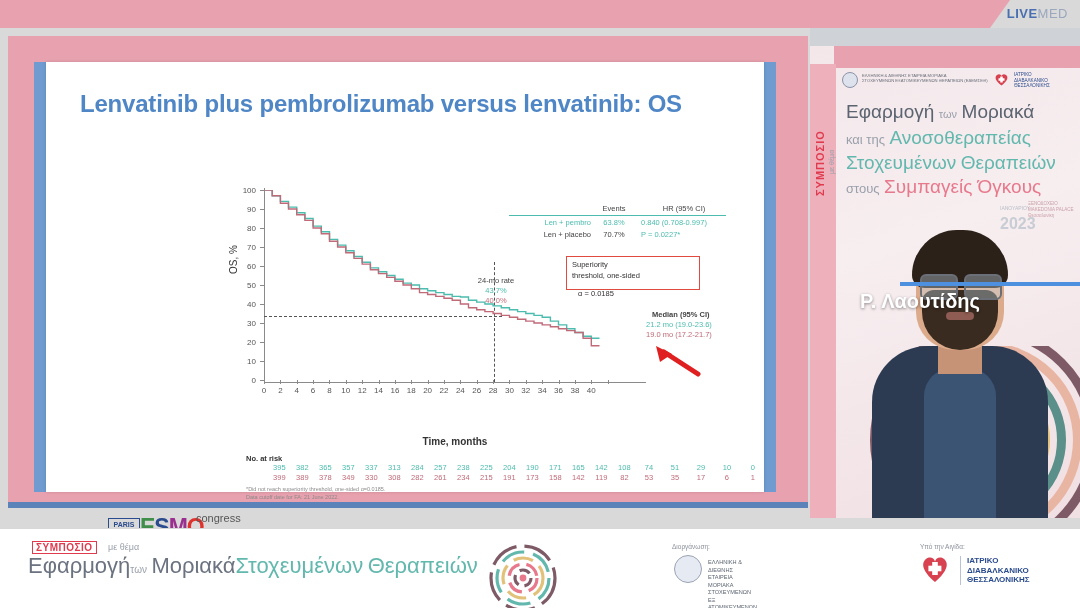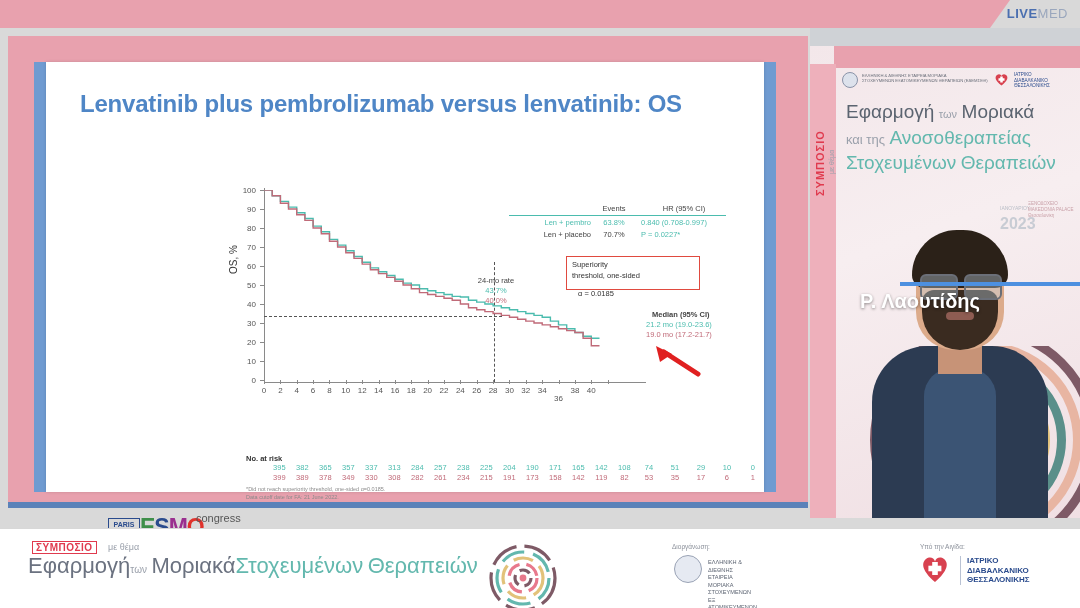--- a/index.html
+++ b/index.html
@@ -447,26 +447,27 @@
           <div class="xlab" style="left: 348.909px; top: 324px;">16</div>
           <div class="xlab" style="left: 365.273px; top: 324px;">18</div>
           <div class="xlab" style="left: 381.636px; top: 324px;">20</div>
           <div class="xlab" style="left: 398px; top: 324px;">22</div>
           <div class="xlab" style="left: 414.364px; top: 324px;">24</div>
           <div class="xlab" style="left: 430.727px; top: 324px;">26</div>
           <div class="xlab" style="left: 447.091px; top: 324px;">28</div>
           <div class="xlab" style="left: 463.455px; top: 324px;">30</div>
           <div class="xlab" style="left: 479.818px; top: 324px;">32</div>
           <div class="xlab" style="left: 496.182px; top: 324px;">34</div>
-          <div class="xlab" style="left: 512.545px; top: 332px;">36</div>
+          <div class="xlab" style="left: 512.545px; top: 324px;">36</div>
           <div class="xlab" style="left: 528.909px; top: 324px;">38</div>
           <div class="xlab" style="left: 545.273px; top: 324px;">40</div>
         </div>
 
       <div class="y-axis-title">OS, %</div>
+      <div class="x-axis-title">Time, months</div>
 
       <div class="hline50"></div>
       <div class="vline24"></div>
 
       <svg class="plot" viewBox="0 0 360 190" preserveAspectRatio="none">
         <polyline id="curve-0" fill="none" stroke="#4bbcae" stroke-width="1.4" points="0.0,0.0 8.2,0.0 8.2,5.7 16.4,5.7 16.4,11.4 24.5,11.4 24.5,17.1 32.7,17.1 32.7,22.8 40.9,22.8 40.9,28.5 49.1,28.5 49.1,36.1 57.3,36.1 57.3,41.8 65.5,41.8 65.5,49.4 73.6,49.4 73.6,55.1 81.8,55.1 81.8,60.8 90.0,60.8 90.0,66.5 98.2,66.5 98.2,72.2 106.4,72.2 106.4,77.9 114.5,77.9 114.5,81.7 122.7,81.7 122.7,85.5 130.9,85.5 130.9,89.3 139.1,89.3 139.1,93.1 147.3,93.1 147.3,95.0 155.5,95.0 155.5,98.8 163.6,98.8 163.6,100.7 171.8,100.7 171.8,102.6 180.0,102.6 180.0,104.5 188.2,104.5 188.2,106.4 196.4,106.4 196.4,107.0 204.5,107.0 204.5,110.2 212.7,110.2 212.7,112.1 220.9,112.1 220.9,114.0 229.1,114.0 229.1,115.9 237.3,115.9 237.3,117.8 245.5,117.8 245.5,119.7 253.6,119.7 253.6,121.6 261.8,121.6 261.8,123.5 270.0,123.5 270.0,125.4 278.2,125.4 278.2,127.3 286.4,127.3 286.4,131.1 294.5,131.1 294.5,134.9 302.7,134.9 302.7,138.7 310.9,138.7 310.9,142.5 319.1,142.5 319.1,146.3 327.3,146.3 327.3,148.2 335.5,148.2 335.5,148.2"></polyline>
         <polyline id="curve-1" fill="none" stroke="#c06a78" stroke-width="1.4" points="0.0,0.0 8.2,0.0 8.2,5.7 16.4,5.7 16.4,13.3 24.5,13.3 24.5,19.0 32.7,19.0 32.7,24.7 40.9,24.7 40.9,30.4 49.1,30.4 49.1,38.0 57.3,38.0 57.3,43.7 65.5,43.7 65.5,51.3 73.6,51.3 73.6,57.0 81.8,57.0 81.8,62.7 90.0,62.7 90.0,68.4 98.2,68.4 98.2,74.1 106.4,74.1 106.4,79.8 114.5,79.8 114.5,83.6 122.7,83.6 122.7,87.4 130.9,87.4 130.9,91.2 139.1,91.2 139.1,95.0 147.3,95.0 147.3,98.8 155.5,98.8 155.5,102.6 163.6,102.6 163.6,104.5 171.8,104.5 171.8,106.4 180.0,106.4 180.0,108.3 188.2,108.3 188.2,110.2 196.4,110.2 196.4,114.0 204.5,114.0 204.5,117.8 212.7,117.8 212.7,119.7 220.9,119.7 220.9,121.6 229.1,121.6 229.1,123.5 237.3,123.5 237.3,125.4 245.5,125.4 245.5,127.3 253.6,127.3 253.6,129.2 261.8,129.2 261.8,131.1 270.0,131.1 270.0,133.0 278.2,133.0 278.2,134.9 286.4,134.9 286.4,136.8 294.5,136.8 294.5,138.7 302.7,138.7 302.7,140.6 310.9,140.6 310.9,142.5 319.1,142.5 319.1,148.2 327.3,148.2 327.3,155.8 335.5,155.8 335.5,155.8"></polyline>
       </svg>
 
       <div class="stats">
@@ -569,20 +570,24 @@
         <span class="vt1">Μοριακά</span>
       </div>
       <div>
         <span class="vt-sm">και της</span>
         <span class="vt-teal">Ανοσοθεραπείας</span>
       </div>
       <div>
         <span class="vt-teal">Στοχευμένων</span>
         <span class="vt-teal">Θεραπειών</span>
       </div>
+      <div>
+        <span class="vt-sm">στους</span>
+        <span class="vt-pink">Συμπαγείς Όγκους</span>
+      </div>
     </div>
 
     <div class="vid-date">
       <small>ΙΑΝΟΥΑΡΙΟΥ</small>
       <span>2023</span>
     </div>
     <div class="vid-venue">
       <div>ΞΕΝΟΔΟΧΕΙΟ</div>
       <div>MAKEDONIA PALACE</div>
       <div>Θεσσαλονίκη</div>

